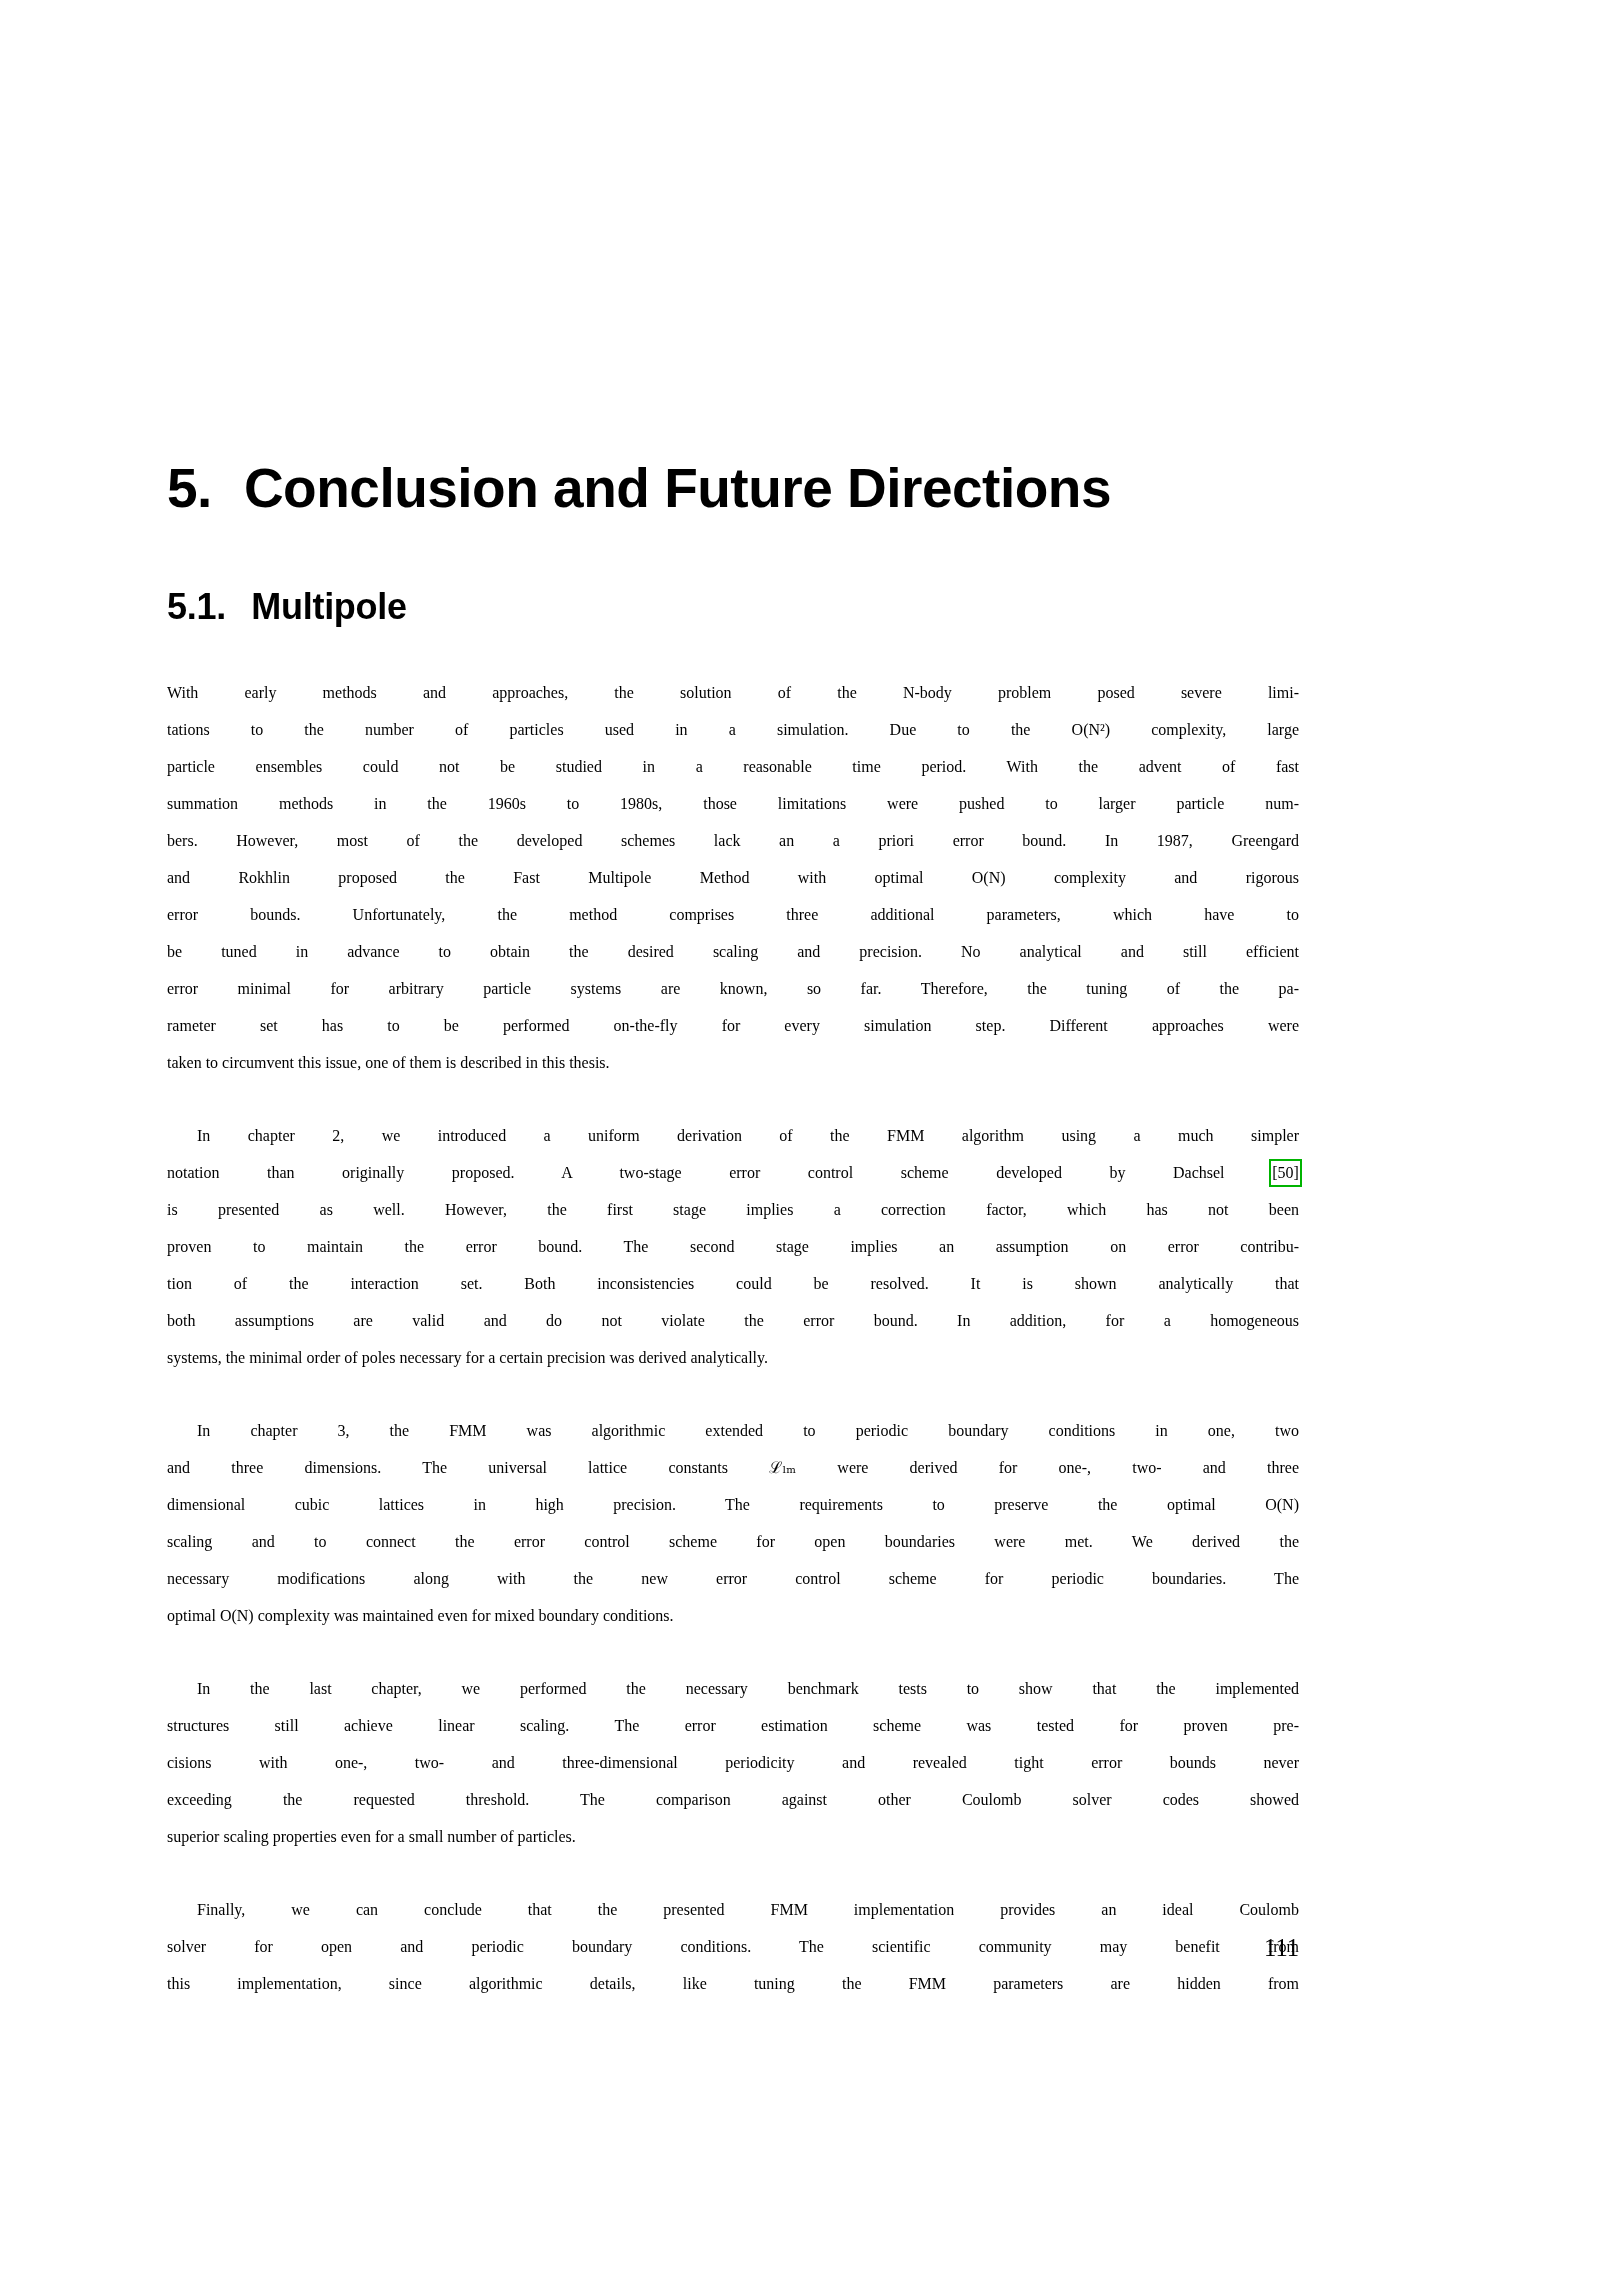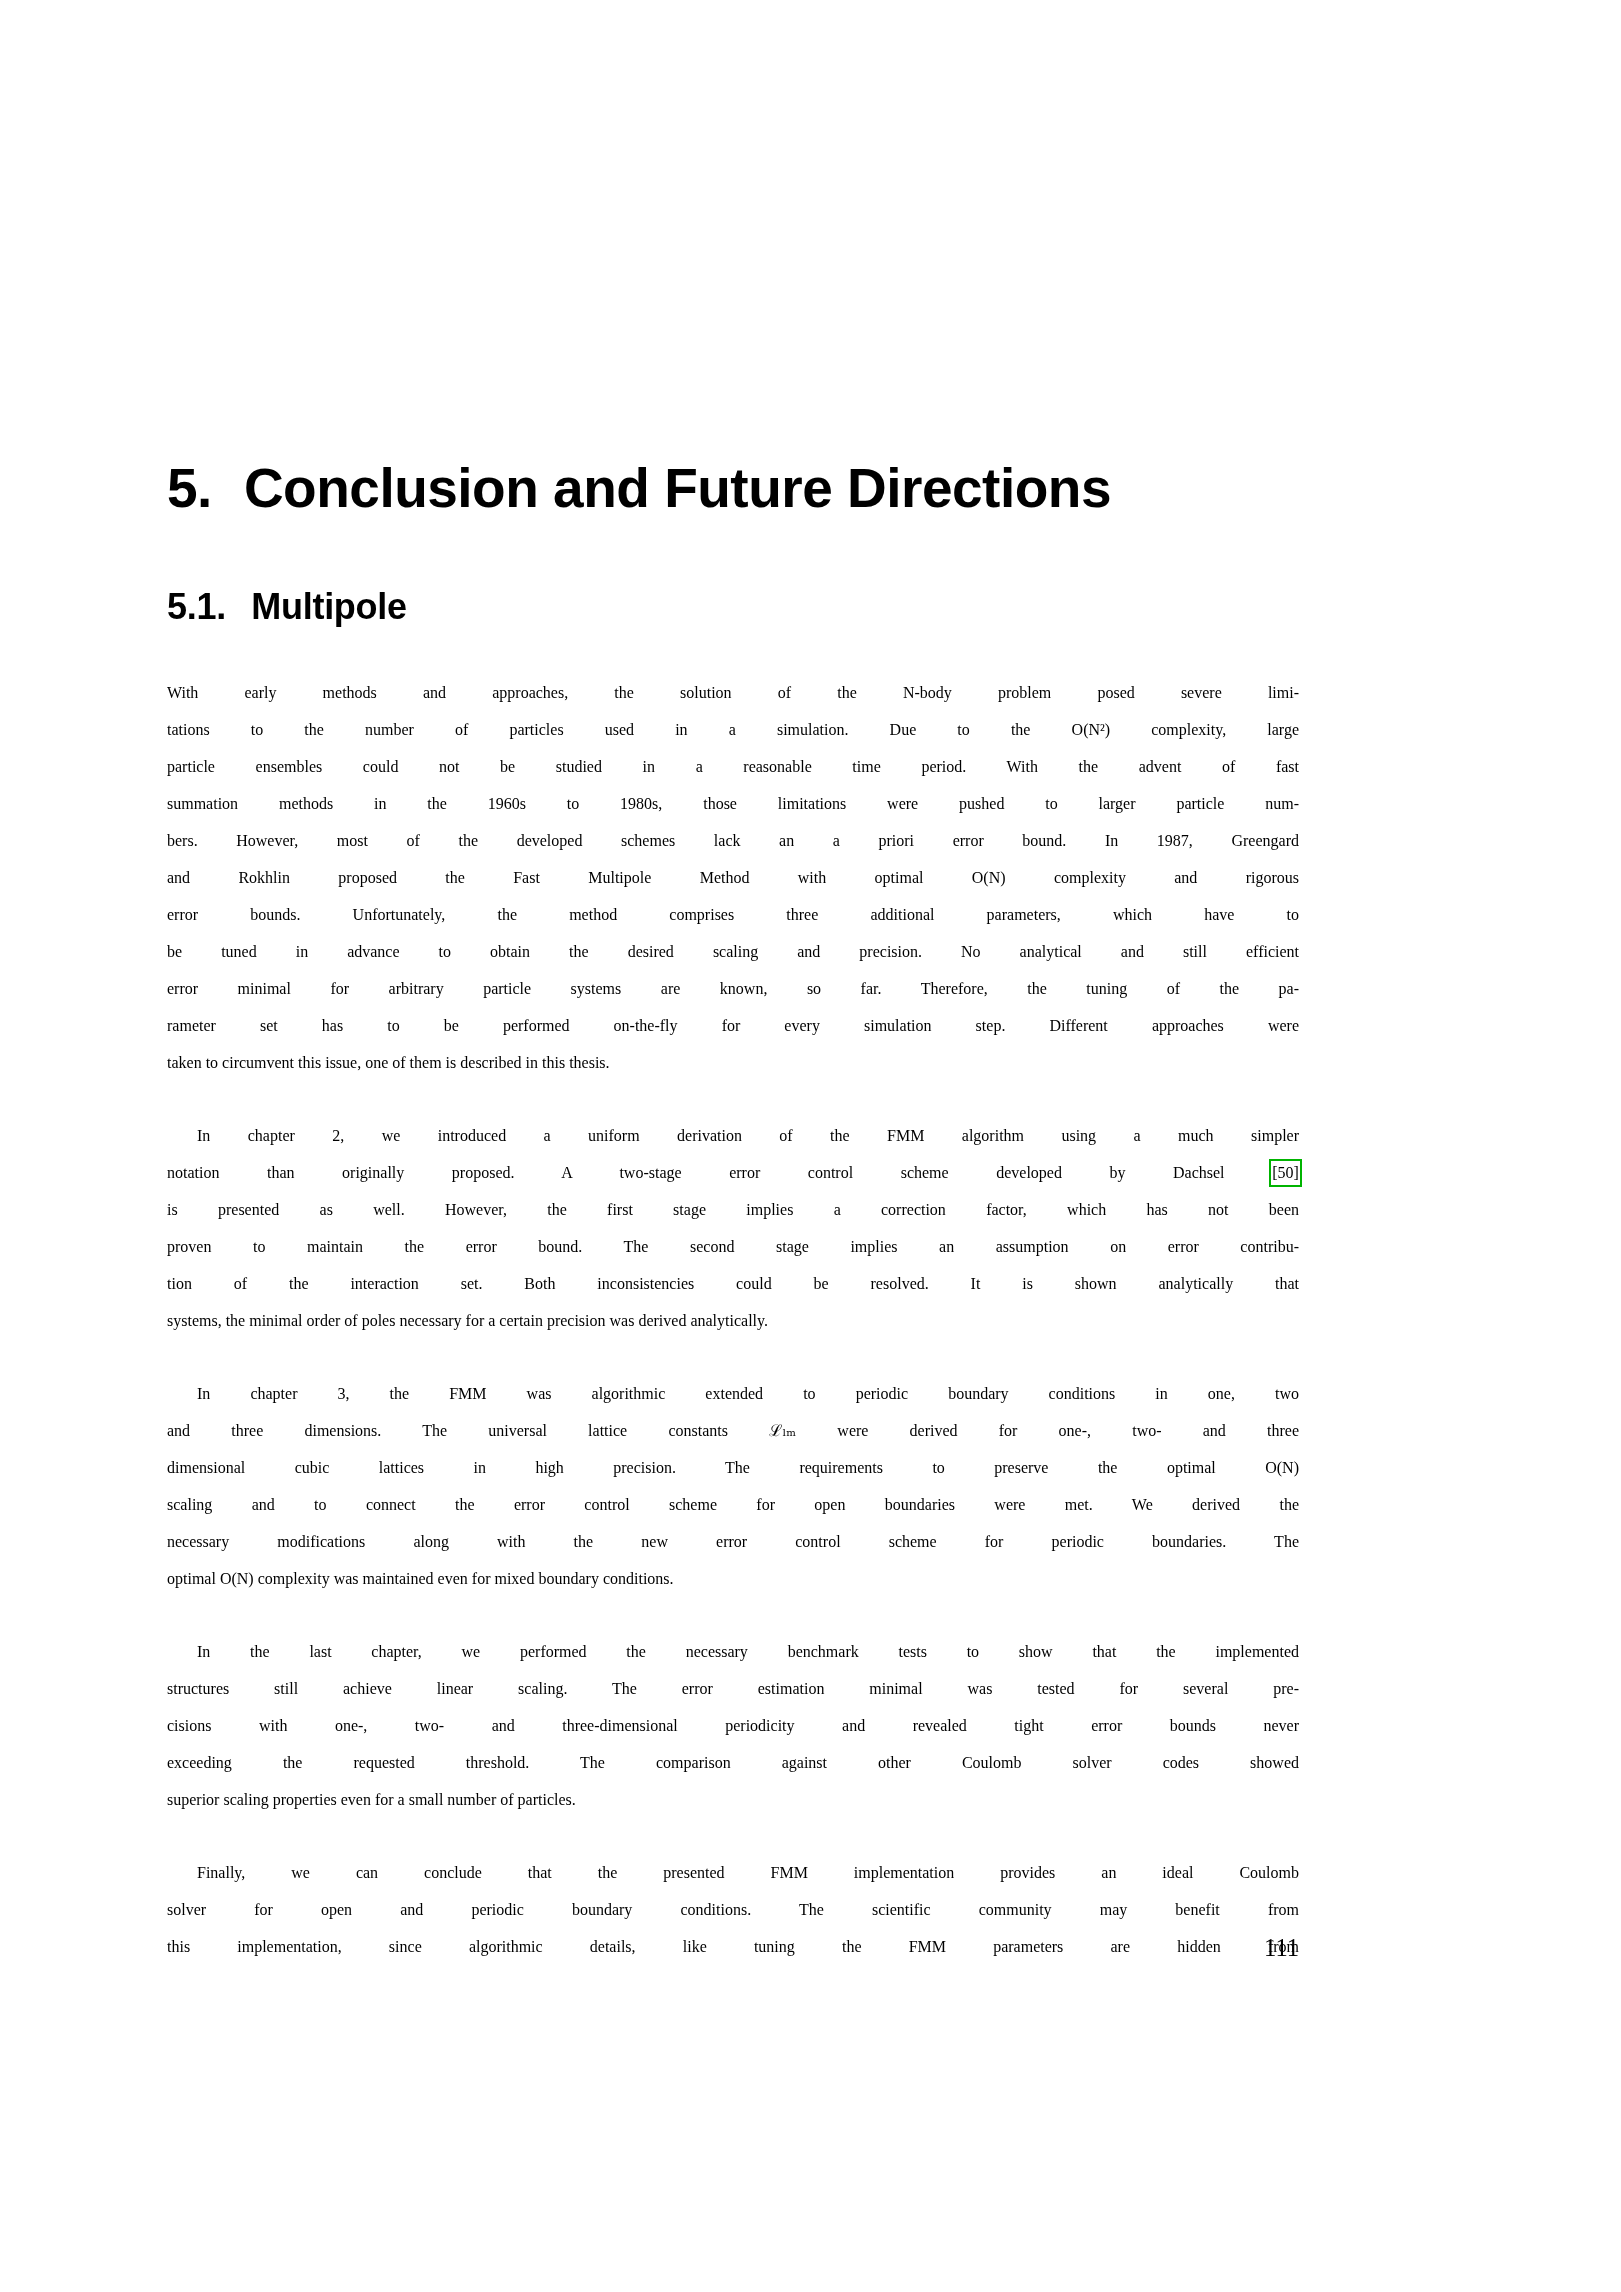--- a/index.html
+++ b/index.html
@@ -73,29 +73,30 @@
       <div class="line">error bounds. Unfortunately, the method comprises three additional parameters, which have to</div>
       <div class="line">be tuned in advance to obtain the desired scaling and precision. No analytical and still efficient</div>
       <div class="line">error minimal for arbitrary particle systems are known, so far. Therefore, the tuning of the pa-</div>
       <div class="line">rameter set has to be performed on-the-fly for every simulation step. Different approaches were</div>
       <div class="line para-end">taken to circumvent this issue, one of them is described in this thesis.</div>
       <div class="line indent">In chapter 2, we introduced a uniform derivation of the FMM algorithm using a much simpler</div>
       <div class="line">notation than originally proposed. A two-stage error control scheme developed by Dachsel <span class="citation" style="border-color: rgb(0, 180, 0);">[50]</span></div>
       <div class="line">is presented as well. However, the first stage implies a correction factor, which has not been</div>
       <div class="line">proven to maintain the error bound. The second stage implies an assumption on error contribu-</div>
       <div class="line">tion of the interaction set. Both inconsistencies could be resolved. It is shown analytically that</div>
+      <div class="line">both assumptions are valid and do not violate the error bound. In addition, for a homogeneous</div>
       <div class="line para-end">systems, the minimal order of poles necessary for a certain precision was derived analytically.</div>
       <div class="line indent">In chapter 3, the FMM was algorithmic extended to periodic boundary conditions in one, two</div>
       <div class="line">and three dimensions. The universal lattice constants ℒₗₘ were derived for one-, two- and three</div>
       <div class="line">dimensional cubic lattices in high precision. The requirements to preserve the optimal O(N)</div>
       <div class="line">scaling and to connect the error control scheme for open boundaries were met. We derived the</div>
       <div class="line">necessary modifications along with the new error control scheme for periodic boundaries. The</div>
       <div class="line para-end">optimal O(N) complexity was maintained even for mixed boundary conditions.</div>
       <div class="line indent">In the last chapter, we performed the necessary benchmark tests to show that the implemented</div>
-      <div class="line">structures still achieve linear scaling. The error estimation minimal was tested for several pre-</div>
+      <div class="line">structures still achieve linear scaling. The error estimation scheme was tested for proven pre-</div>
       <div class="line">cisions with one-, two- and three-dimensional periodicity and revealed tight error bounds never</div>
       <div class="line">exceeding the requested threshold. The comparison against other Coulomb solver codes showed</div>
       <div class="line para-end">superior scaling properties even for a small number of particles.</div>
       <div class="line indent">Finally, we can conclude that the presented FMM implementation provides an ideal Coulomb</div>
       <div class="line">solver for open and periodic boundary conditions. The scientific community may benefit from</div>
       <div class="line">this implementation, since algorithmic details, like tuning the FMM parameters are hidden from</div>
     </div>
 
   <div class="page-number">111</div>
 

